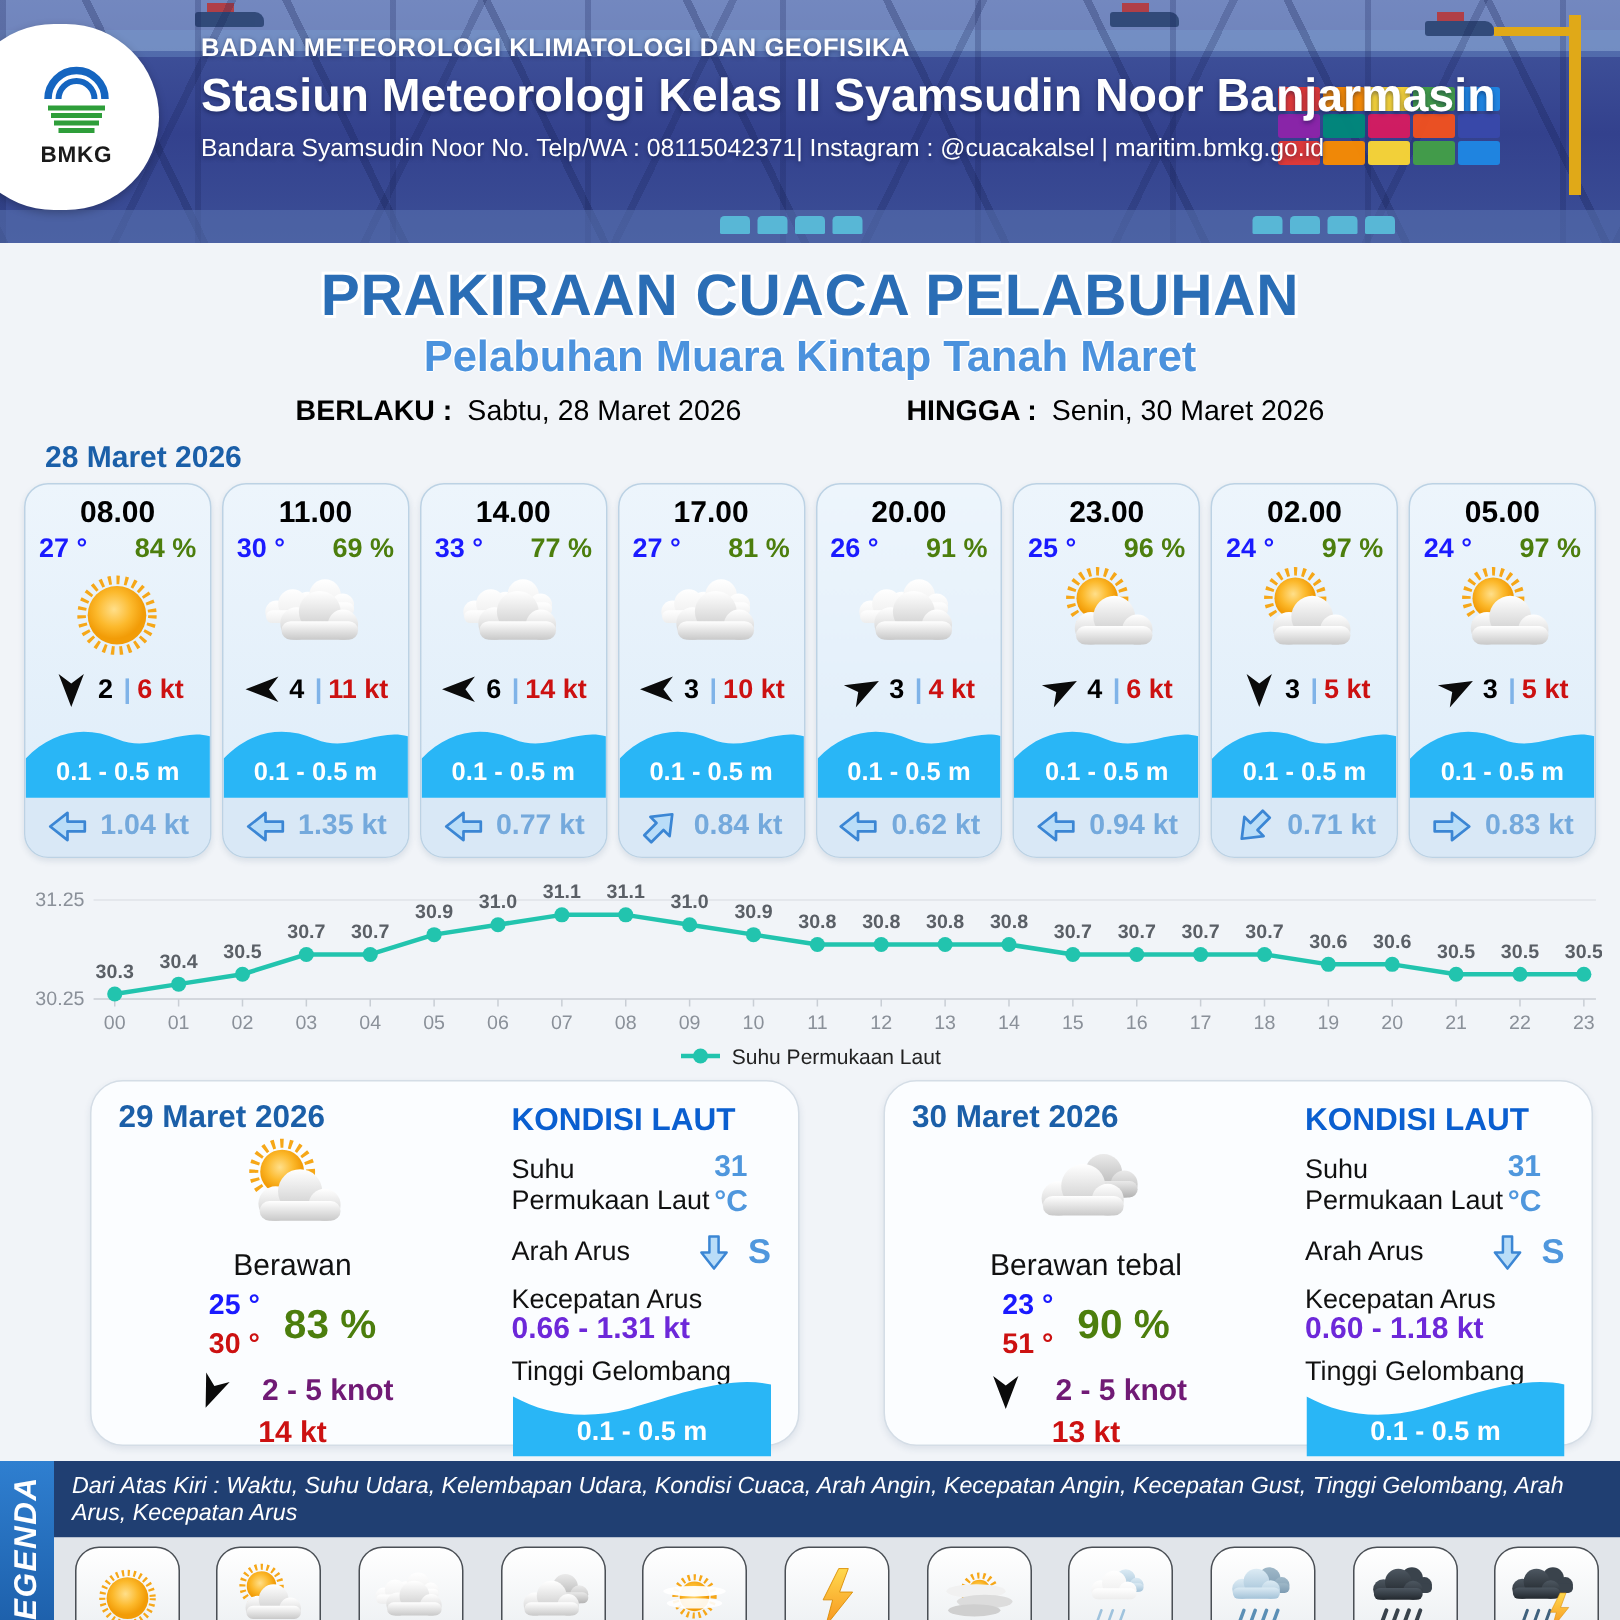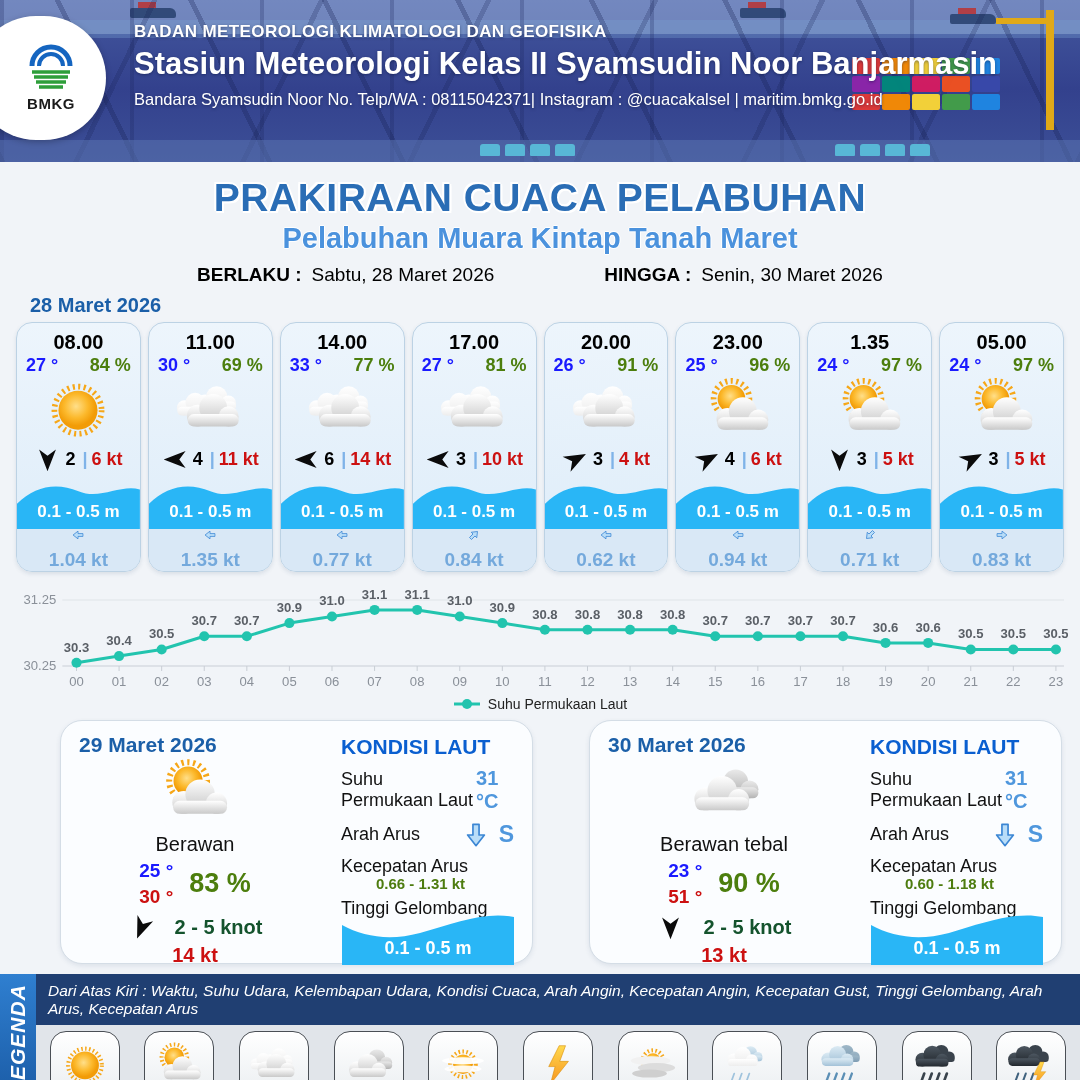--- a/index.html
+++ b/index.html
@@ -53,48 +53,48 @@
   .hrow { display:flex; justify-content:space-between; padding:1px 9px 0; font-size:18px; font-weight:bold; }
   .htemp { color:#1a1aff; } .hhum { color:#4c7e0d; }
   .hicon { flex:1; display:flex; align-items:center; justify-content:center; }
   .hwind { display:flex; align-items:center; justify-content:center; gap:4px; font-size:18px; font-weight:bold; height:30px; color:#000; }
   .hwind .pipe { color:#7fb3e8; margin-left:3px; }
   .hwind .gust { color:#cc1111; }
   .hwave { position:relative; height:60px; margin-top:2px; }
   .hwave svg { position:absolute; inset:0; width:100%; height:100%; }
   .hwave span { position:absolute; left:0; right:0; bottom:7px; text-align:center; color:#fff; font-weight:bold; font-size:17px; }
   .hcur { height:42px; display:flex; align-items:center; justify-content:center; gap:8px;
-     background:#d9e8f6; color:#74a9dc; font-weight:bold; font-size:19px;flex-direction:column; }
+     background:#d9e8f6; color:#74a9dc; font-weight:bold; font-size:19px; }
 
   
   .chart { padding:8px 12px 0; }
   .chart svg.main { width:100%; height:116px; display:block; }
   .chart-legend { display:flex; justify-content:center; align-items:center; gap:7px; font-size:14px; color:#222; margin-top:0px; }
 
   
   .daycards { display:flex; gap:14px; padding:8px 18px 0; }
   .dcard { flex:1; height:244px; background:#fbfdff; border:1px solid #d4dde6; border-radius:22px;
      display:flex; padding:12px 18px; box-shadow:0 2px 5px rgba(40,70,110,.10);margin-left:42px; }
   .dleft { width:232px; display:flex; flex-direction:column; align-items:center; }
   .ddate { align-self:flex-start; color:#1b5fa8; font-weight:bold; font-size:21px; }
   .dicon { height:84px; display:flex; align-items:center; justify-content:center; }
   .dcond { font-size:20px; color:#111; margin-top:2px; }
   .dtemps { display:flex; align-items:center; gap:16px; margin-top:2px; }
   .dtcol { display:flex; flex-direction:column; font-size:19px; font-weight:bold; line-height:1.35; }
   .tmin { color:#1a1aff; } .tmax { color:#cc1111; }
   .dhum { font-size:27px; font-weight:bold; color:#4c7e0d; }
-  .dwind { display:flex; align-items:center; gap:20px; font-size:20px; font-weight:bold; color:#14532d; margin-top:5px; }
+  .dwind { display:flex; align-items:center; gap:20px; font-size:20px; font-weight:bold; color:#701a75; margin-top:5px; }
   .dgust { color:#cc1111; font-size:20px; font-weight:bold; margin-top:3px; }
   .dright { flex:1; padding-left:30px; padding-top:2px; }
   .dhead { color:#0a5fd0; font-weight:bold; font-size:21px; margin-bottom:6px; }
   .drow { display:flex; justify-content:space-between; align-items:center; font-size:18px; color:#111; margin:8px 0; }
   .dval { color:#4f97dd; font-weight:bold; font-size:20px; }
   .ddir { display:flex; align-items:center; gap:10px; }
   .ddirletter { color:#4f97dd; font-weight:bold; font-size:23px; }
-  .dspeed { text-align:center; margin:-2px 14px 6px 0; color:#4d7c0f; font-weight:bold; font-size:15px; }
+  .dspeed { text-align:left; margin:-2px 14px 6px 0; color:#6d28d9; font-weight:bold; font-size:20px; }
   .dwavebox { position:relative; width:172px; height:58px; margin:-20px 0 0 auto; }
   .dwavebox svg { position:absolute; inset:0; width:100%; height:100%; }
   .dwavebox span { position:absolute; left:0; right:0; bottom:6px; text-align:center; color:#fff; font-weight:bold; font-size:18px; }
 
   
   .legend { display:flex; height:130px; margin-top:10px; }
   .legend-side { width:36px; background:linear-gradient(180deg,#2f7fd0,#1a5aa4); display:flex; align-items:center; justify-content:center; }
   .legend-side span { transform:rotate(-90deg); color:#fff; font-weight:bold; font-style:italic; font-size:21px; letter-spacing:1px; white-space:nowrap; }
   .legend-main { flex:1; display:flex; flex-direction:column; }
   .legend-bar { background:#203f72; color:#fff; font-style:italic; font-size:15.5px; padding:8px 12px 7px; }
@@ -477,21 +477,21 @@
           <span>0.1 - 0.5 m</span>
         </div>
         <div class="hcur">
           <svg viewBox="0 0 34 34" width="28" height="28">
     <path d="M3 13 h14 v-7 l14 11 -14 11 v-7 h-14 z" fill="#b9ddf8" stroke="#3b86d4" stroke-width="2.2" stroke-linejoin="round" transform="rotate(180 17 17)"></path>
           </svg>
           <span>0.94 kt</span>
         </div>
       </div>
       <div class="hcard">
-        <div class="htime">1.35</div>
+        <div class="htime">02.00</div>
         <div class="hrow">
           <span class="htemp">24 °</span>
           <span class="hhum">97 %</span>
         </div>
         <div class="hicon">
           <svg viewBox="0 0 100 86" width="92" height="70">
             <circle cx="42" cy="28" r="17" fill="url(#sunG)"></circle>
           <circle cx="42" cy="28" r="22" fill="none" stroke="#f6a718" stroke-width="7" stroke-dasharray="2.6 4.2"></circle>
             <g transform="translate(16,28) scale(0.95)" fill="url(#cw)">
             <circle cx="22" cy="26" r="14"></circle>

